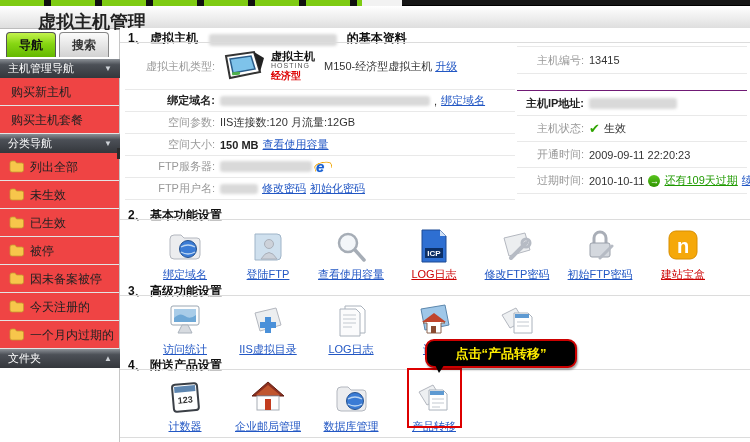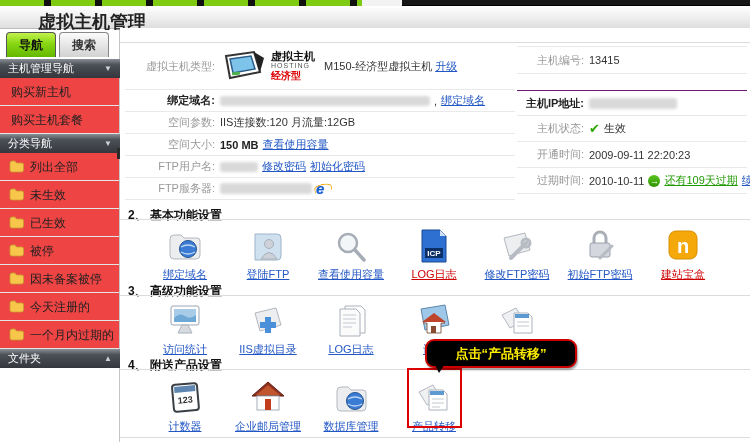--- a/index.html
+++ b/index.html
@@ -172,20 +172,25 @@
 
     <div class="side-header" style="top:319px;">
       <span>文件夹</span>
       <span class="arr">▲</span>
     </div>
   </div>
   <div id="side-handle"></div>
 
   <div id="main">
 
+    <div class="sec-head" style="top:2px;">
+      <span>1、 虚拟主机</span>
+      <span class="redact" style="width:128px; height:12px; margin:0 6px -2px 8px;"></span>
+      <span>的基本资料</span>
+    </div>
     <div class="rule" style="top:14px;"></div>
 
     <div id="tbl-left">
       <div class="row tall">
         <span class="lbl">虚拟主机类型:</span>
         <span class="val host-logo">
           <svg class="laptop" viewBox="0 0 48 36">
             <path d="M6 8 L34 4 L40 24 L10 30 Z" fill="#fff" stroke="#333" stroke-width="2"></path>
             <path d="M10 11 L31 8 L35 21 L13 25 Z" fill="#7ec3ea" stroke="#2a5d8a" stroke-width="1.5"></path>
             <rect x="12" y="24" width="8" height="3" rx="1" fill="#4db04d" transform="rotate(-6 16 25)"></rect>
@@ -213,32 +218,32 @@
         <span class="val">IIS连接数:120 月流量:12GB</span>
       </div>
       <div class="row">
         <span class="lbl">空间大小:</span>
         <span class="val">
           <span class="bold">150 MB</span>
           <a class="lnk">查看使用容量</a>
         </span>
       </div>
       <div class="row">
+        <span class="lbl">FTP服务器:</span>
+        <span class="val">
+          <span class="redact" style="width:92px; height:11px;"></span>
+          <span class="ie-e">e</span>
+        </span>
+      </div>
+      <div class="row">
         <span class="lbl">FTP用户名:</span>
         <span class="val">
           <span class="redact" style="width:38px; height:10px;"></span>
           <a class="lnk">修改密码</a>
           <a class="lnk">初始化密码</a>
-        </span>
-      </div>
-      <div class="row">
-        <span class="lbl">FTP服务器:</span>
-        <span class="val">
-          <span class="redact" style="width:92px; height:11px;"></span>
-          <span class="ie-e">e</span>
         </span>
       </div>
     </div>
 
     <div id="tbl-right">
       <div class="row first">
         <span class="lbl">主机编号:</span>
         <span class="val">13415</span>
       </div>
       <div class="row second">

